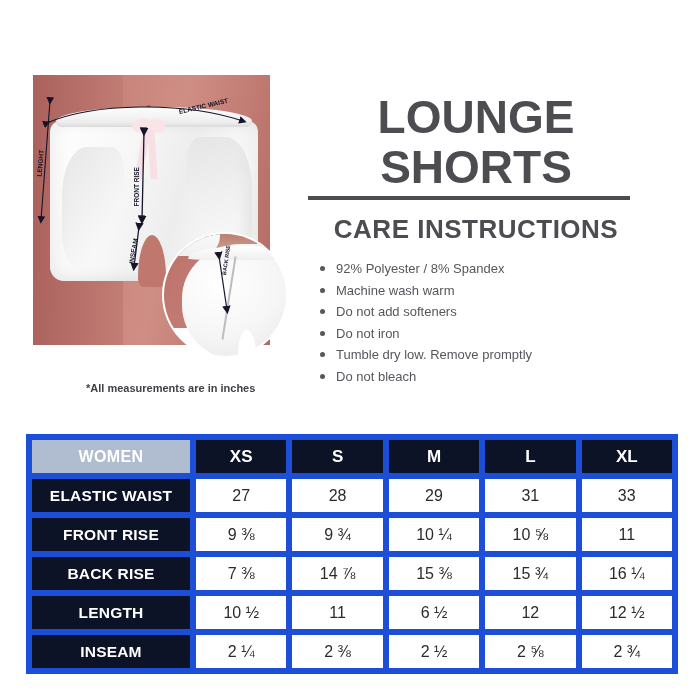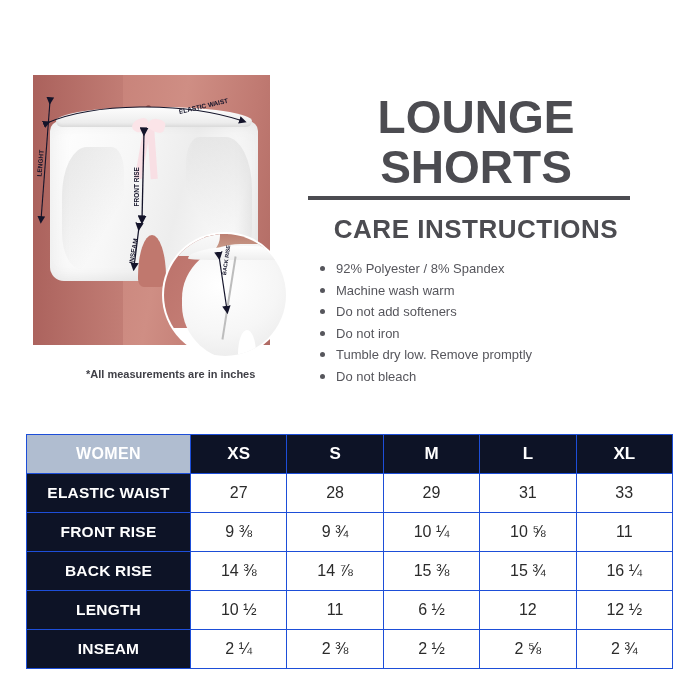--- a/index.html
+++ b/index.html
@@ -143,37 +143,37 @@
   #care-list li {
     position:relative; padding-left:18px;
     font-family:"Liberation Sans", sans-serif;
     font-size:13px; line-height:21.5px; color:#56565c;
   }
   #care-list li .dot {
     position:absolute; left:2px; top:8px; width:5px; height:5px;
     border-radius:50%; background:#56565c;
   }
   #footnote {
-    position:absolute; left:86px; top:368px;
+    position:absolute; left:86px; top:382px;
     font-family:"Liberation Sans", sans-serif;
     font-size:11px; font-weight:bold; color:#3f3f46;
   }
 
   
   #size-table {
     position:absolute; left:26px; top:434px; width:646px;
     border-collapse:collapse; table-layout:fixed;
     background:#ffffff;
   }
   #size-table col.c0 { width:164px; }
   #size-table col.cx { width:96.4px; }
   #size-table th, #size-table td {
     height:39px; text-align:center; vertical-align:middle;
     font-family:"Liberation Sans", sans-serif;
-    border:1px solid #1d4ed8;
+    border:6px solid #1d4ed8;
   }
   th.hdr-women {
     background:#b0bdd0; color:#ffffff;
     font-weight:bold; font-size:16px; letter-spacing:.4px;
     border-color:#b0bdd0;
   }
   th.hdr-size {
     background:#0d1326; color:#ffffff;
     font-weight:bold; font-size:17px;
     border-color:#0d1326;
@@ -297,21 +297,21 @@
         <tr>
           <td class="rowhead">FRONT RISE</td>
           <td class="val">9 ⅜</td>
           <td class="val">9 ¾</td>
           <td class="val">10 ¼</td>
           <td class="val">10 ⅝</td>
           <td class="val">11</td>
         </tr>
         <tr>
           <td class="rowhead">BACK RISE</td>
-          <td class="val">14 ⅜</td>
+          <td class="val">7 ⅜</td>
           <td class="val">14 ⅞</td>
           <td class="val">15 ⅜</td>
           <td class="val">15 ¾</td>
           <td class="val">16 ¼</td>
         </tr>
         <tr>
           <td class="rowhead">LENGTH</td>
           <td class="val">10 ½</td>
           <td class="val">11</td>
           <td class="val">6 ½</td>

